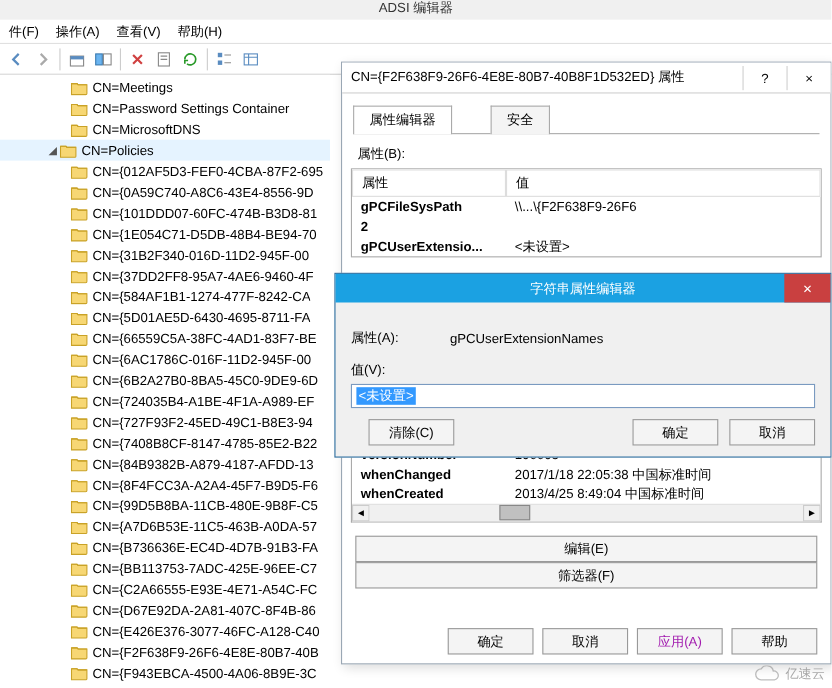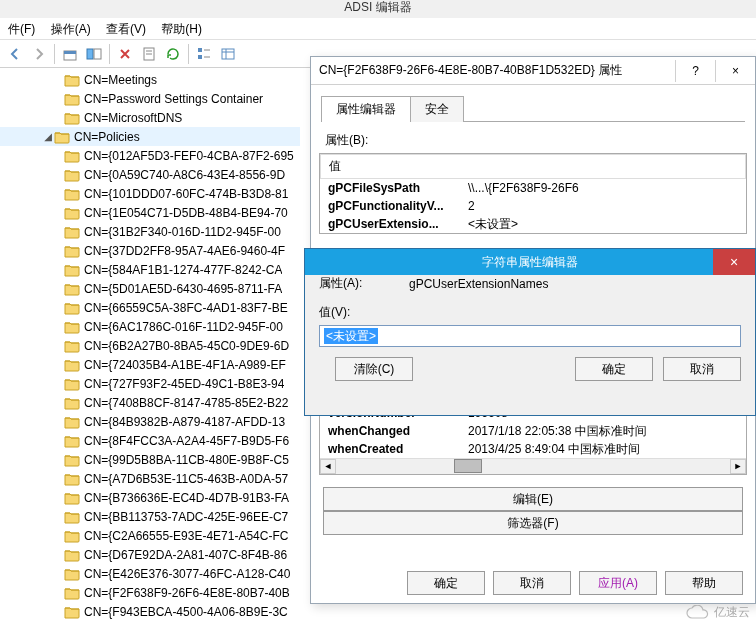--- a/index.html
+++ b/index.html
@@ -29,21 +29,21 @@
 .tree-label { overflow: hidden; text-overflow: clip; white-space: nowrap; }
 
 
 .prop-dlg { position: absolute; left: 310px; top: 56px; width: 446px; height: 548px; background: #fff; border: 1px solid #9aa7b4; box-shadow: 3px 3px 10px rgba(0,0,0,.15); }
 .prop-title { height: 28px; background: #fff; display: flex; align-items: center; padding-left: 8px; border-bottom: 1px solid #d0d0d0; }
 .prop-title-text { flex: 1; overflow: hidden; white-space: nowrap; }
 .prop-title-btns { display: flex; }
 .win-btn { width: 40px; height: 22px; border-left: 1px solid #d0d0d0; text-align: center; line-height: 22px; font-family: Arial; }
 
 
-.tabs { margin: 10px 10px 0 10px; display: flex; border-bottom: 1px solid #aaa; }
+.tabs { margin: 10px 10px 0 10px; display: flex; border-bottom: 1px solid #aaa; gap: 36px; }
 .tab { padding: 4px 14px 4px 14px; border: 1px solid #aaa; border-bottom: none; margin-right: -1px; background: #f4f4f4; position: relative; top: 1px; }
 .tab.active { background: #fff; z-index: 1; }
 
 .sec-label { margin: 10px 14px 4px 14px; }
 
 
 .attr-table { margin: 0 8px; border: 1px solid #aaa; }
 .attr-head { display: flex; background: #fff; }
 .attr-head > div { padding: 3px 8px; border: 1px solid #ddd; background: #fff; }
 .attr-head-name { width: 140px; }
@@ -58,21 +58,21 @@
 .attr-scroll .sb-th { position: absolute; left: 30%; width: 28px; height: 14px; background: #c0c0c0; border: 1px solid #888; top: 0; }
 
 .dlg-btns-row { display: flex; justify-content: space-between; margin: 12px 12px; flex-direction: column; }
 .win-button { min-width: 78px; height: 24px; border: 1px solid #999; background: #f4f4f4; padding: 0 8px; }
 .dlg-bottom { position: absolute; bottom: 8px; left: 0; right: 0; display: flex; justify-content: flex-end; gap: 8px; padding-right: 12px; }
 
 
 .str-dlg { position: absolute; left: 304px; top: 248px; width: 452px; height: 168px; background: #f0f0f0; border: 1px solid #2c6ea0; }
 .str-title { height: 26px; background: #1ba1e2; color: #fff; display: flex; align-items: center; justify-content: center; position: relative; }
 .str-close { position: absolute; right: 0; top: 0; width: 42px; height: 26px; background: #c94040; color: #fff; text-align: center; line-height: 26px; font-family: Arial; font-size: 14px; }
-.str-body { padding: 0 14px; }
+.str-body { padding: 24px 14px; }
 .str-field { display: flex; align-items: center; margin-bottom: 12px; }
 .str-field .lbl { width: 90px; }
 .str-input { width: 100%; height: 22px; border: 1px solid #7a9ac0; padding: 2px 4px; background: #fff; }
 .str-input .sel { background: #3399ff; color: #fff; padding: 1px 2px; }
 .str-btns { display: flex; justify-content: space-between; margin-top: 10px; margin-left: 16px; }
 .str-btns .right { display: flex; gap: 10px; }
 
 
 .watermark { position: absolute; right: 6px; bottom: 4px; opacity: .55; display: flex; align-items: center; gap: 4px; color: #666; font-size: 13px; }
 .watermark .cloud { width: 24px; height: 16px; }
@@ -368,29 +368,29 @@
     </div>
   </div>
   <div class="tabs">
     <div class="tab active">属性编辑器</div>
     <div class="tab">安全</div>
   </div>
   <div class="sec-label">属性(B):</div>
 
   <div class="attr-table">
     <div class="attr-head">
+      <div class="attr-head-name">属性</div>
       <div class="attr-head-val">值</div>
     </div>
     <div class="attr-body" id="attr-top">
         <div class="attr-row">
           <div>gPCFileSysPath</div>
           <div>\\...\{F2F638F9-26F6</div>
         </div>
         <div class="attr-row">
-          <div>gPCFunctionalityV...</div>
           <div>2</div>
         </div>
         <div class="attr-row">
           <div>gPCUserExtensio...</div>
           <div>&lt;未设置&gt;</div>
         </div>
       </div>
   </div>
 
   <div style="height:170px"></div>

